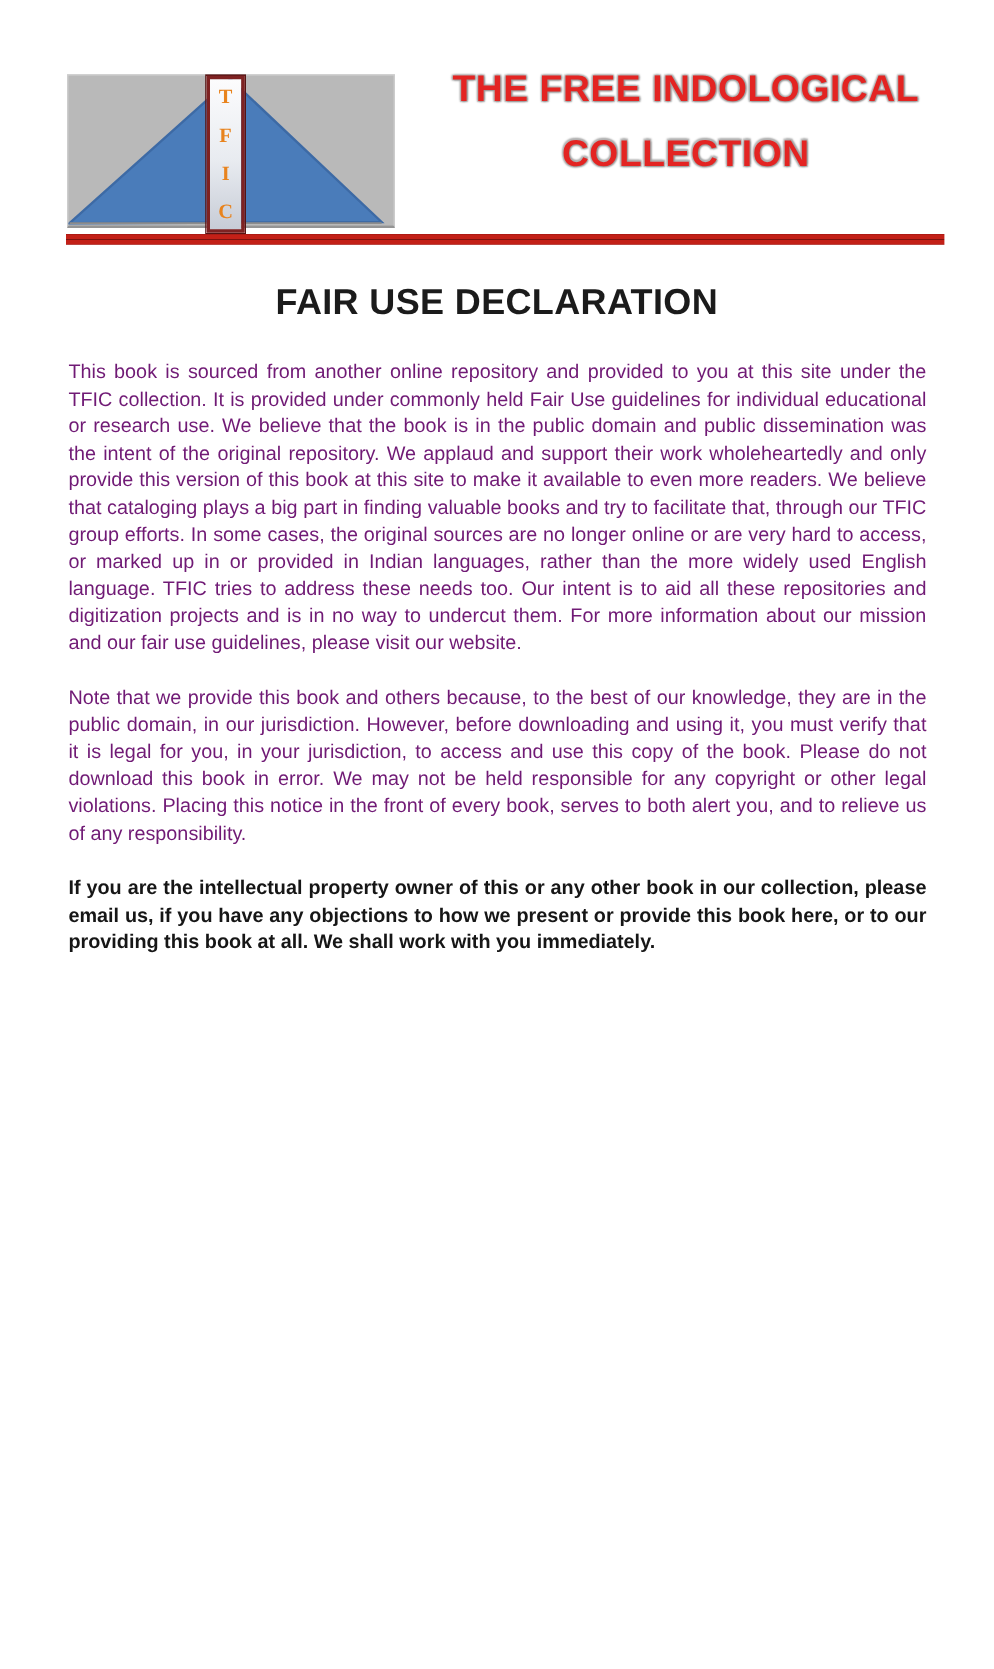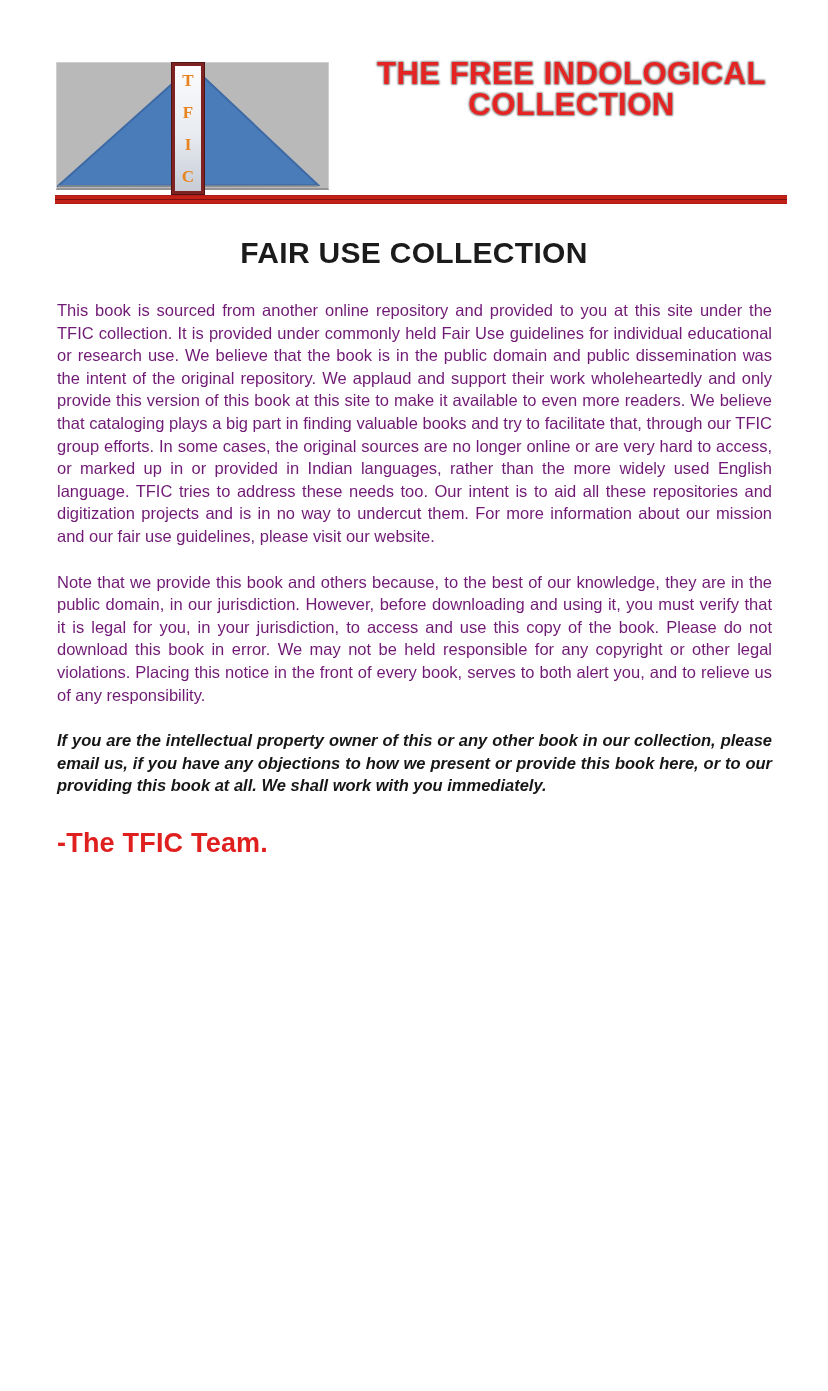--- a/index.html
+++ b/index.html
@@ -62,21 +62,21 @@
   }
   .title-line {
     font-size: 31px;
     font-weight: bold;
     line-height: 1;
     color: #e32422;
     letter-spacing: 0.5px;
     text-shadow: 1px 1px 1.5px #9a9a9a, -1px -1px 1.5px #b5b5b5,
                  1px -1px 1.5px #ababab, -1px 1px 1.5px #ababab;
   }
-  .title-line2 { }
+  .title-line2 { margin-top: 23px; }
   .site-url {
     margin-top: 13px;
     font-size: 20.5px;
     font-weight: bold;
     letter-spacing: 0.2px;
     color: #1a1ac2;
   }
 
   
   .rule {
@@ -104,21 +104,20 @@
     font-size: 16.5px;
     line-height: 22.6px;
     text-align: justify;
     margin: 0 0 23px 0;
     color: #701a75;
   }
   .para-bold {
     font-weight: bold;
     margin-bottom: 0;
     color: #161616;
-    font-style: italic;
   }
   .signature {
     margin: 31px 0 0 0;
     font-size: 27px;
     font-weight: bold;
     color: #e01f1f;
     letter-spacing: 0.2px;
   }
 </style>
 </head>
@@ -143,22 +142,21 @@
 
     <div class="titles">
       <div class="title-line">THE FREE INDOLOGICAL</div>
       <div class="title-line title-line2">COLLECTION</div>
     </div>
 
   </div>
 
   <div class="rule"></div>
 
-  <h1 class="doc-heading">FAIR USE COLLECTION</h1>
+  <h1 class="doc-heading">FAIR USE DECLARATION</h1>
 
   <div class="doc-body">
     <p class="para">This book is sourced from another online repository and provided to you at this site under the TFIC collection. It is provided under commonly held Fair Use guidelines for individual educational or research use. We believe that the book is in the public domain and public dissemination was the intent of the original repository. We applaud and support their work wholeheartedly and only provide this version of this book at this site to make it available to even more readers. We believe that cataloging plays a big part in finding valuable books and try to facilitate that, through our TFIC group efforts. In some cases, the original sources are no longer online or are very hard to access, or marked up in or provided in Indian languages, rather than the more widely used English language. TFIC tries to address these needs too. Our intent is to aid all these repositories and digitization projects and is in no way to undercut them. For more information about our mission and our fair use guidelines, please visit our website.</p>
     <p class="para">Note that we provide this book and others because, to the best of our knowledge, they are in the public domain, in our jurisdiction. However, before downloading and using it, you must verify that it is legal for you, in your jurisdiction, to access and use this copy of the book. Please do not download this book in error. We may not be held responsible for any copyright or other legal violations. Placing this notice in the front of every book, serves to both alert you, and to relieve us of any responsibility.</p>
     <p class="para para-bold">If you are the intellectual property owner of this or any other book in our collection, please email us, if you have any objections to how we present or provide this book here, or to our providing this book at all. We shall work with you immediately.</p>
-    <div class="signature">-The TFIC Team.</div>
   </div>
 
 </div>
 
 </body></html>

